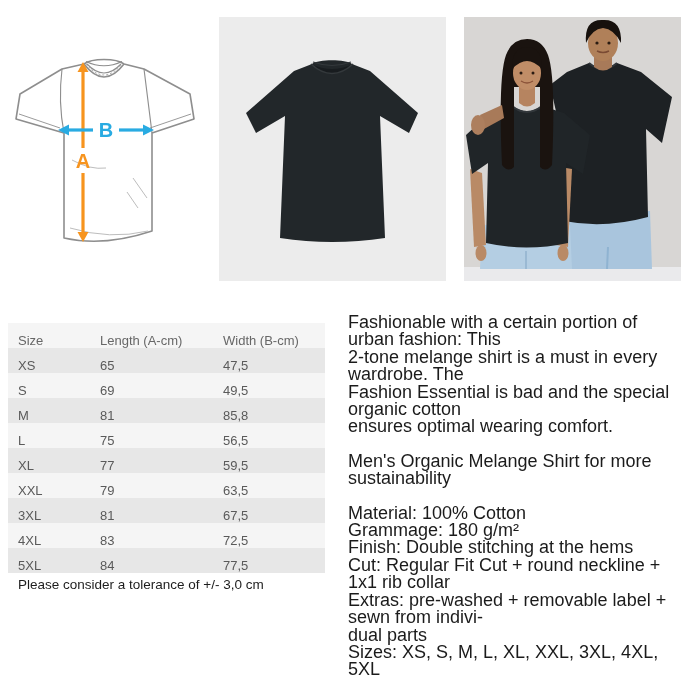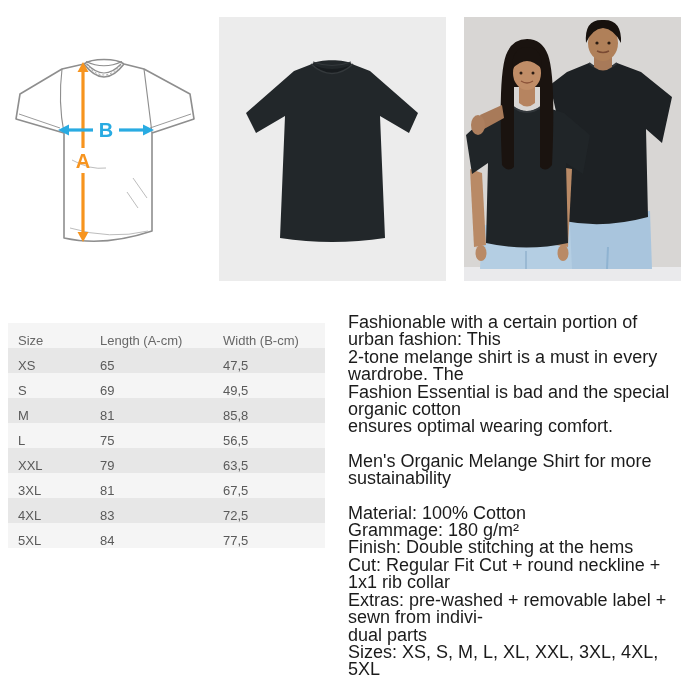--- a/index.html
+++ b/index.html
@@ -139,20 +139,25 @@
       <div class="tc c1">M</div>
       <div class="tc c2">81</div>
       <div class="tc c3">85,8</div>
     </div>
     <div class="trow">
       <div class="tc c1">L</div>
       <div class="tc c2">75</div>
       <div class="tc c3">56,5</div>
     </div>
     <div class="trow">
+      <div class="tc c1">XL</div>
+      <div class="tc c2">77</div>
+      <div class="tc c3">59,5</div>
+    </div>
+    <div class="trow">
       <div class="tc c1">XXL</div>
       <div class="tc c2">79</div>
       <div class="tc c3">63,5</div>
     </div>
     <div class="trow">
       <div class="tc c1">3XL</div>
       <div class="tc c2">81</div>
       <div class="tc c3">67,5</div>
     </div>
     <div class="trow">
@@ -160,20 +165,21 @@
       <div class="tc c2">83</div>
       <div class="tc c3">72,5</div>
     </div>
     <div class="trow">
       <div class="tc c1">5XL</div>
       <div class="tc c2">84</div>
       <div class="tc c3">77,5</div>
     </div>
   </div>
 
+  <div class="tolerance">Please consider a tolerance of +/- 3,0 cm</div>
 
   <div class="description">
     <p>Fashionable with a certain portion of urban fashion: This
 2-tone melange shirt is a must in every wardrobe. The
 Fashion Essential is bad and the special organic cotton
 ensures optimal wearing comfort.</p>
     <p>Men's Organic Melange Shirt for more sustainability</p>
     <p>Material: 100% Cotton
 Grammage: 180 g/m²
 Finish: Double stitching at the hems

